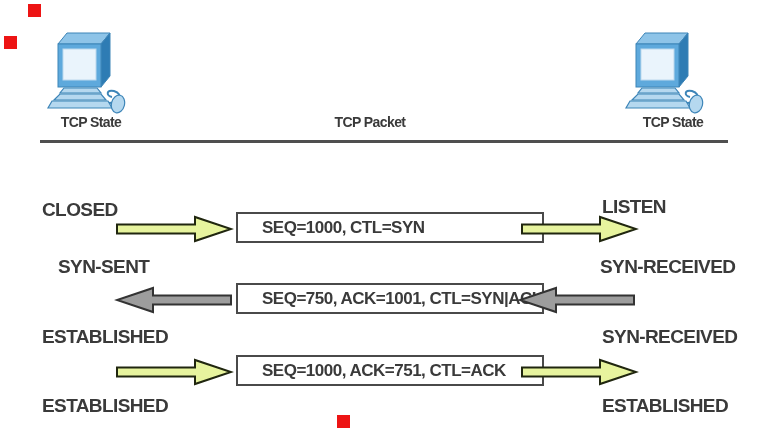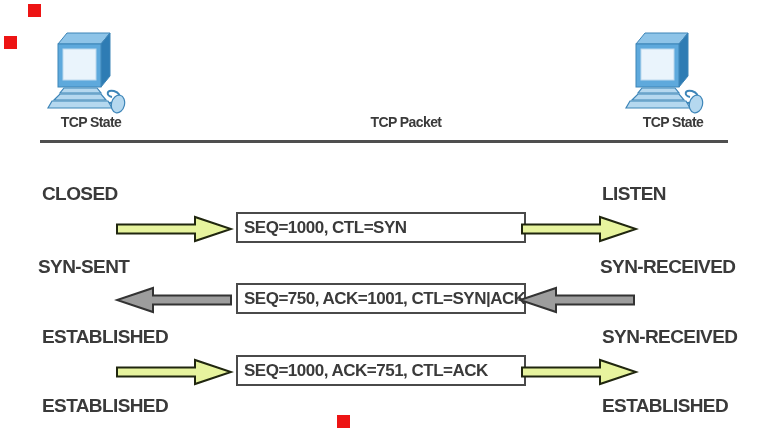--- a/index.html
+++ b/index.html
@@ -35,21 +35,21 @@
     position:absolute;
     left:40px;top:140px;width:688px;height:3px;
     background:var(--divider,#4f4f4f);
   }
   .pktbox{
     position:absolute;
     left:236px;width:280px;height:27px;
     background:#ffffff;
     border:2px solid var(--box_border,#4a4a4a);
     display:flex;align-items:center;
-    padding-left:6px;
+    padding-left:24px;
   }
   .pktbox span{
     font-weight:bold;font-size:17px;letter-spacing:-0.5px;
     font-stretch:condensed;
     color:var(--text,#3a3a3a);white-space:nowrap;line-height:1;
   }
   .arrow{position:absolute;width:118px;height:28px;}
   .arrow.fwd polygon{fill:var(--arrow_fwd_fill,#e7f49e);stroke:var(--arrow_fwd_stroke,#20260f);stroke-width:2;}
   .arrow.rev polygon{fill:var(--arrow_rev_fill,#9d9d9d);stroke:var(--arrow_rev_stroke,#333333);stroke-width:2;}
   .marker{position:absolute;width:13px;height:13px;background:var(--marker_red,#ed1414);}
@@ -85,39 +85,39 @@
   <rect class="frame" x="12" y="16" width="43" height="43"></rect>
   <rect class="screen" x="17" y="21" width="33" height="31"></rect>
   <path class="cable" d="M60,75 C74,76 78,66 68,63 C60,61 60,68 66,69"></path>
   <polygon class="slab" points="18,60 51,60 55,65 14,65"></polygon>
   <polygon class="slab" points="14,66 55,66 60,72 8,72"></polygon>
   <polygon class="slab" points="6,73 62,73 66,80 2,80"></polygon>
   <ellipse class="slab" cx="72" cy="76" rx="6.5" ry="9" transform="rotate(14 72 76)"></ellipse>
 </svg>
 
 <div class="hdr" style="left:36px;top:115px;">TCP State</div>
-<div class="hdr" style="left:315px;top:115px;margin-left:36px;">TCP Packet</div>
+<div class="hdr" style="left:315px;top:115px;">TCP Packet</div>
 <div class="hdr" style="left:618px;top:115px;">TCP State</div>
 
 <div class="divider"></div>
 
-<div class="lbl" style="left:42px;top:184px;">CLOSED</div>
-<div class="lbl" style="left:602px;top:184px;">LISTEN</div>
+<div class="lbl" style="left:42px;top:200px;">CLOSED</div>
+<div class="lbl" style="left:602px;top:197px;">LISTEN</div>
 
 <svg class="arrow fwd" style="left:116px;top:215px;" viewBox="0 0 118 28">
   <polygon points="1,9.5 79,9.5 79,2 115,14 79,26 79,18.5 1,18.5"></polygon>
 </svg>
 <div class="pktbox" style="top:212px;">
   <span>SEQ=1000, CTL=SYN</span>
 </div>
 <svg class="arrow fwd" style="left:521px;top:215px;" viewBox="0 0 118 28">
   <polygon points="1,9.5 79,9.5 79,2 115,14 79,26 79,18.5 1,18.5"></polygon>
 </svg>
 
-<div class="lbl" style="left:38px;top:257px;text-align:right;">SYN-SENT</div>
+<div class="lbl" style="left:58px;top:257px;text-align:right;">SYN-SENT</div>
 <div class="lbl" style="left:600px;top:257px;">SYN-RECEIVED</div>
 
 <svg class="arrow rev" style="left:114px;top:286px;" viewBox="0 0 118 28">
   <polygon points="117,9.5 39,9.5 39,2 3,14 39,26 39,18.5 117,18.5"></polygon>
 </svg>
 <div class="pktbox" style="top:283px;">
   <span>SEQ=750, ACK=1001, CTL=SYN|ACK</span>
 </div>
 <svg class="arrow rev" style="left:517px;top:286px;" viewBox="0 0 118 28">
   <polygon points="117,9.5 39,9.5 39,2 3,14 39,26 39,18.5 117,18.5"></polygon>

